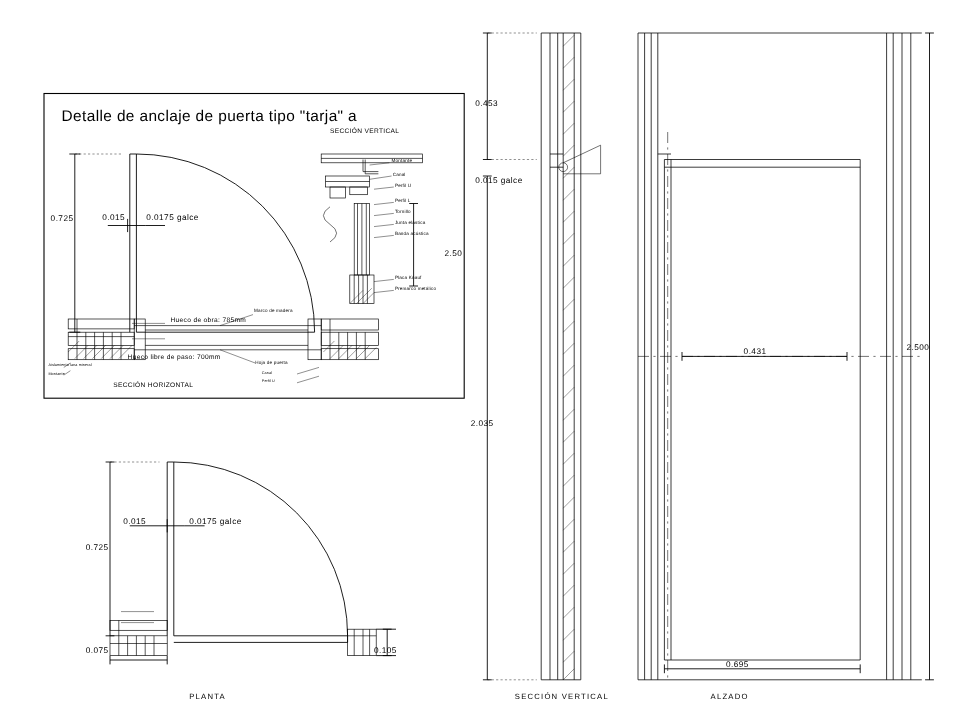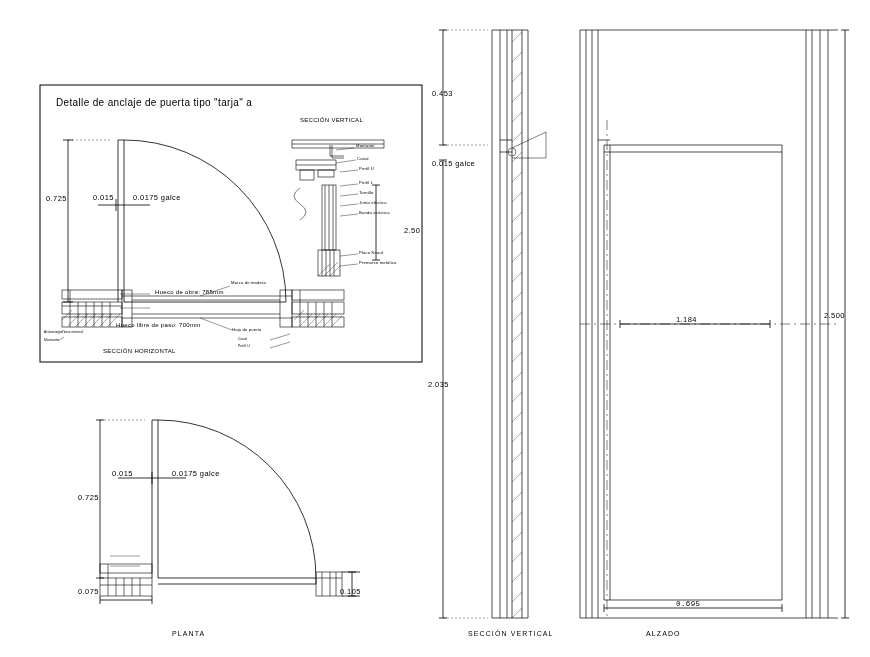--- a/index.html
+++ b/index.html
@@ -34,21 +34,21 @@
     letter-spacing: 0.6px;
     color: #000;
     white-space: nowrap;
     line-height: 1.15;
   }
   .lbl.tiny { font-size: 4.2px; letter-spacing: 0.15px; }
   .lbl.xtiny { font-size: 3.4px; letter-spacing: 0.1px; }
   .lbl.small { font-size: 6px; letter-spacing: 0.3px; }
   .lbl.mid { font-size: 7.5px; letter-spacing: 0.4px; }
   .lbl.caption { font-size: 7px; letter-spacing: 1.1px; }
-  .lbl.titleblk { font-size: 10px; letter-spacing: 0.35px; line-height: 1.5; text-align: right; }
+  .lbl.titleblk { font-size: 14px; letter-spacing: 0.35px; line-height: 1.5; text-align: right; }
 </style>
 </head>
 <body>
 
 <div class="stage">
 
   <svg class="draw" viewBox="0 0 870 657">
     <g stroke="#000000" fill="none" stroke-width="0.8">
 
       <rect x="40" y="85" width="382" height="277" stroke-width="1"></rect>
@@ -356,18 +356,18 @@
   <div class="lbl mid" style="left:172px; top:470px;">0.0175 galce</div>
   <div class="lbl mid" style="left:78px; top:588px;text-align:center;">0.075</div>
   <div class="lbl mid" style="left:340px; top:588px;">0.105</div>
   <div class="lbl caption" style="left:172px; top:630px;">PLANTA</div>
 
   <div class="lbl mid" style="left:432px; top:90px;">0.453</div>
   <div class="lbl mid" style="left:432px; top:160px;">0.015 galce</div>
   <div class="lbl mid" style="left:428px; top:381px;">2.035</div>
   <div class="lbl caption" style="left:468px; top:630px;">SECCIÓN VERTICAL</div>
 
-  <div class="lbl mid" style="left:676px; top:316px;">1.184</div>
+  <div class="lbl mid" style="left:676px; top:316px;">0.431</div>
   <div class="lbl mid" style="left:824px; top:312px;">2.500</div>
-  <div class="lbl mid" style="left:676px; top:600px;font-family:Liberation Mono, monospace;">0.695</div>
+  <div class="lbl mid" style="left:660px; top:600px;">0.695</div>
   <div class="lbl caption" style="left:646px; top:630px;">ALZADO</div>
 
 </div>
 
 </body></html>

